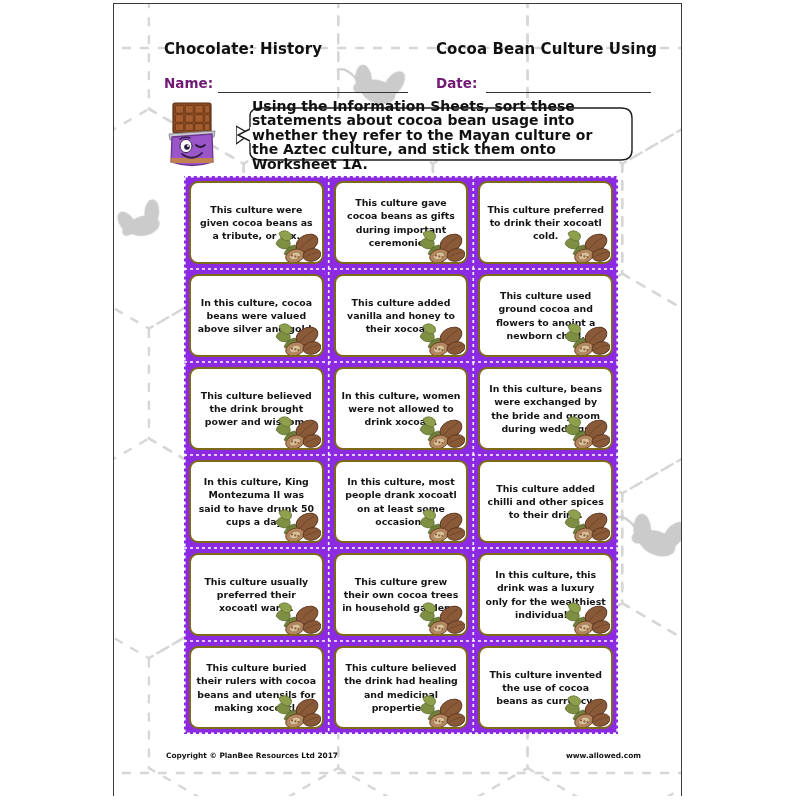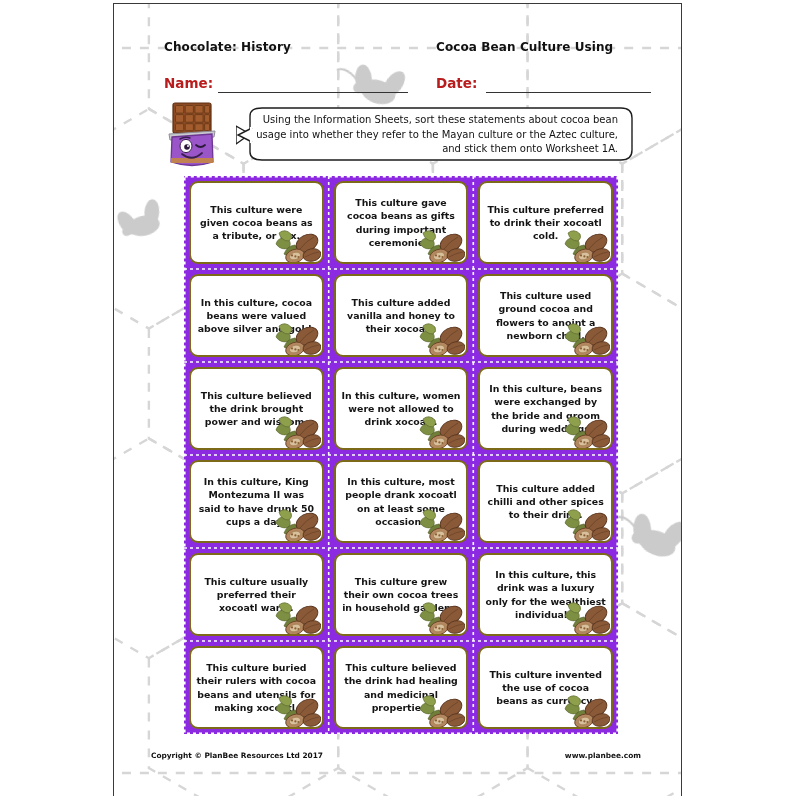--- a/index.html
+++ b/index.html
@@ -42,33 +42,33 @@
   
   #hdr {
     position: absolute;
     left: 0; top: 0; right: 0;
     z-index: 3;
     font-family: "DejaVu Sans", sans-serif;
   }
   .hdr-title {
     position: absolute;
     font-weight: bold;
-    font-size: 12px;
+    font-size: 15px;
     color: #111;
     letter-spacing: .1px;
     white-space: nowrap;
   }
   #hdr-left  { left: 50px; top: 36px; }
   #hdr-right { left: 322px; top: 36px; }
 
   .field {
     position: absolute;
     font-weight: bold;
     font-size: 13.5px;
-    color: #b91c1c;
+    color: #701a75;
     white-space: nowrap;
   }
   #lbl-name { left: 50px;  top: 71px; }
   #lbl-date { left: 322px; top: 71px; text-align: right; }
   .rule {
     position: absolute;
     border-bottom: 1.3px solid #333;
     height: 0;
   }
   #rule-name { left: 104px; top: 88px; width: 190px; }
@@ -93,25 +93,25 @@
     height: 56px;
     z-index: 4;
   }
   #bubble-text {
     position: absolute;
     left: 16px; top: 6px;
     width: 366px; height: 46px;
     display: flex;
     align-items: center;
     justify-content: center;
-    text-align: right;
-    font-size: 10px;
+    text-align: left;
+    font-size: 14px;
     line-height: 14.5px;
     color: #111;
-    font-weight: 400;
+    font-weight: 700;
   }
 
   
   #grid {
     position: absolute;
     left: 70px;
     top: 172px;
     width: 434px;
     height: 558px;
     background: #8b2ae0;
@@ -169,21 +169,21 @@
   
   .footer {
     position: absolute;
     bottom: 36px;
     font-size: 7.4px;
     font-weight: bold;
     color: #111;
     white-space: nowrap;
     z-index: 3;
   }
-  #foot-left  { left: 37px; }
+  #foot-left  { left: 52px; }
   #foot-right { right: 40px; }
 </style>
 </head>
 <body>
 
 <div id="page">
 
   <svg id="watermark" viewBox="0 0 569 793" preserveAspectRatio="none">
     <g stroke="#d6d6d6" stroke-width="2.4" fill="none" stroke-dasharray="9,9">
 
@@ -737,15 +737,15 @@
       <line x1="0" y1="93" x2="434" y2="93"></line>
       <line x1="0" y1="186" x2="434" y2="186"></line>
       <line x1="0" y1="279" x2="434" y2="279"></line>
       <line x1="0" y1="372" x2="434" y2="372"></line>
       <line x1="0" y1="465" x2="434" y2="465"></line>
       <rect x="0.8" y="0.8" width="432.4" height="556.4"></rect>
     </g>
   </svg>
 
   <div class="footer" id="foot-left">Copyright © PlanBee Resources Ltd 2017</div>
-  <div class="footer" id="foot-right">www.planbee.com</div>
+  <div class="footer" id="foot-right">www.allowed.com</div>
 
 </div>
 
 </body></html>

